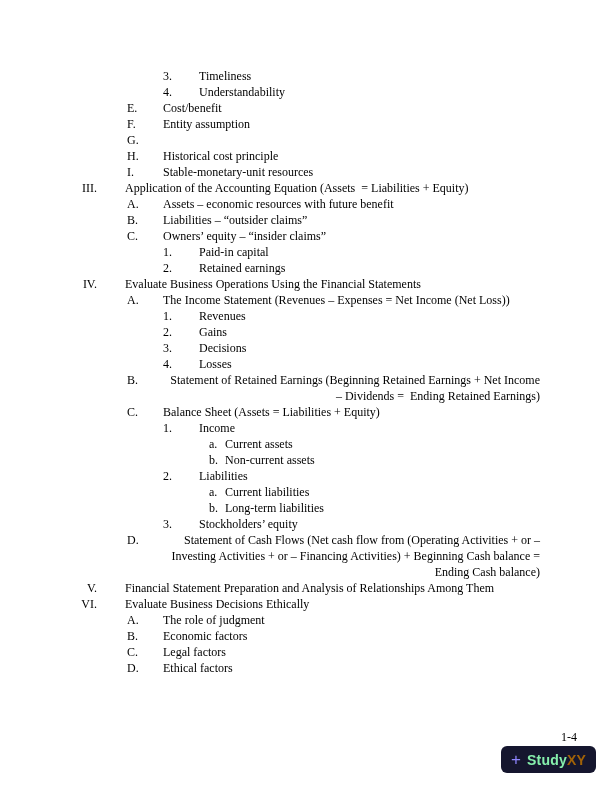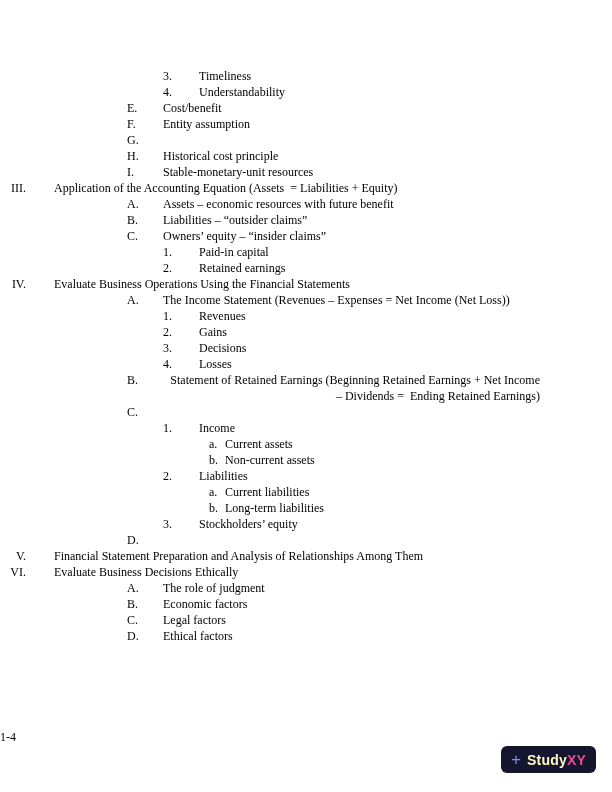--- a/index.html
+++ b/index.html
@@ -11,32 +11,32 @@
     position: relative; overflow: hidden;
   }
   .content {
     position: absolute; top: 68px; left: 0; right: 0;
     padding-right: 72px;
   }
   .item { display: flex; line-height: 16px; }
   .marker { flex: 0 0 auto; }
   .text { white-space: pre-wrap; text-align: right; }
 
-  .lvl1 { }
+  .lvl1 { padding-left: 71px; }
   .lvl1 > .marker { flex: 0 0 26px; text-align: right; margin-right: 28px; }
   .lvl2 { padding-left: 127px; }
   .lvl2 > .marker { flex: 0 0 36px; }
   .lvl3 { padding-left: 163px; }
   .lvl3 > .marker { flex: 0 0 36px; }
   .lvl4 { padding-left: 209px; }
   .lvl4 > .marker { flex: 0 0 16px; }
 
   .page-number {
     position: absolute; top: 729px; left: 0; width: 577px;
-    text-align: left; line-height: 16px;
+    text-align: right; line-height: 16px;
   }
   .logo {
     position: absolute; top: 746px; right: 16px;
     height: 27px; border-radius: 6px;
     display: flex; align-items: center; padding: 0 10px;
     font-family: "Liberation Sans", "DejaVu Sans", sans-serif;
   }
   .logo .plus {
     font-size: 17px; font-weight: 400; line-height: 1;
     margin-right: 6px;
@@ -121,20 +121,21 @@
   <div class="item lvl3">
       <span class="marker">4.</span>
       <span class="text">Losses</span>
     </div>
   <div class="item lvl2">
       <span class="marker">B.</span>
       <span class="text">Statement of Retained Earnings (Beginning Retained Earnings + Net Income – Dividends =  Ending Retained Earnings)</span>
     </div>
   <div class="item lvl2">
       <span class="marker">C.</span>
+      <span class="text">Balance Sheet (Assets = Liabilities + Equity)</span>
     </div>
   <div class="item lvl3">
       <span class="marker">1.</span>
       <span class="text">Income</span>
     </div>
   <div class="item lvl4">
       <span class="marker">a.</span>
       <span class="text">Current assets</span>
     </div>
   <div class="item lvl4">
@@ -152,20 +153,21 @@
   <div class="item lvl4">
       <span class="marker">b.</span>
       <span class="text">Long-term liabilities</span>
     </div>
   <div class="item lvl3">
       <span class="marker">3.</span>
       <span class="text">Stockholders’ equity</span>
     </div>
   <div class="item lvl2">
       <span class="marker">D.</span>
+      <span class="text">Statement of Cash Flows (Net cash flow from (Operating Activities + or – Investing Activities + or – Financing Activities) + Beginning Cash balance = Ending Cash balance)</span>
     </div>
   <div class="item lvl1">
       <span class="marker">V.</span>
       <span class="text">Financial Statement Preparation and Analysis of Relationships Among Them</span>
     </div>
   <div class="item lvl1">
       <span class="marker">VI.</span>
       <span class="text">Evaluate Business Decisions Ethically</span>
     </div>
   <div class="item lvl2">
@@ -183,14 +185,14 @@
   <div class="item lvl2">
       <span class="marker">D.</span>
       <span class="text">Ethical factors</span>
     </div>
 </div>
 
 <div class="page-number">1-4</div>
 
 <div class="logo" id="logo-badge" style="background: rgb(21, 22, 46);">
   <span class="plus" id="logo-plus" style="color: rgb(143, 133, 255);">+</span>
-  <span class="brand"><span id="brand-study" style="color: #fef9c3;">Study</span><span id="brand-xy" style="color: #ec4899;">XY</span></span>
+  <span class="brand"><span id="brand-study" style="color: #86efac;">Study</span><span id="brand-xy" style="color: #a16207;">XY</span></span>
 </div>
 
 </body></html>

